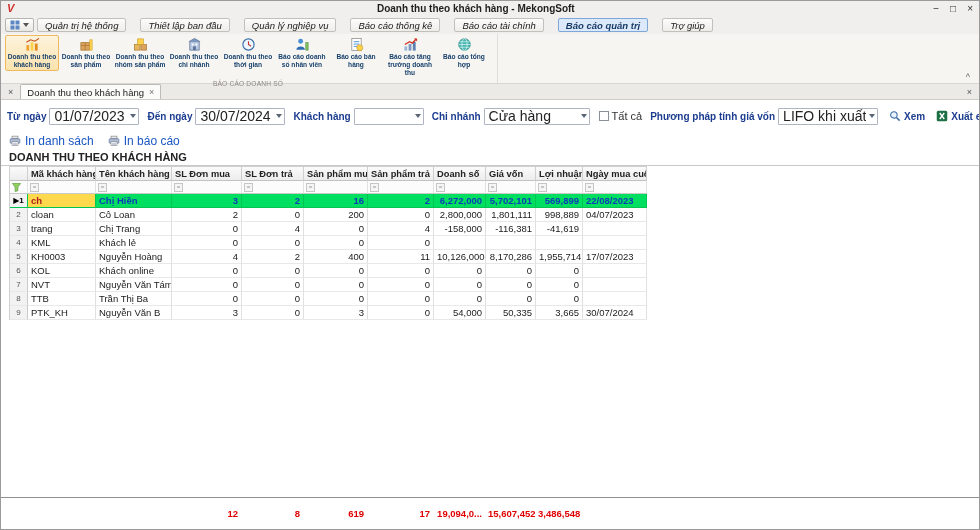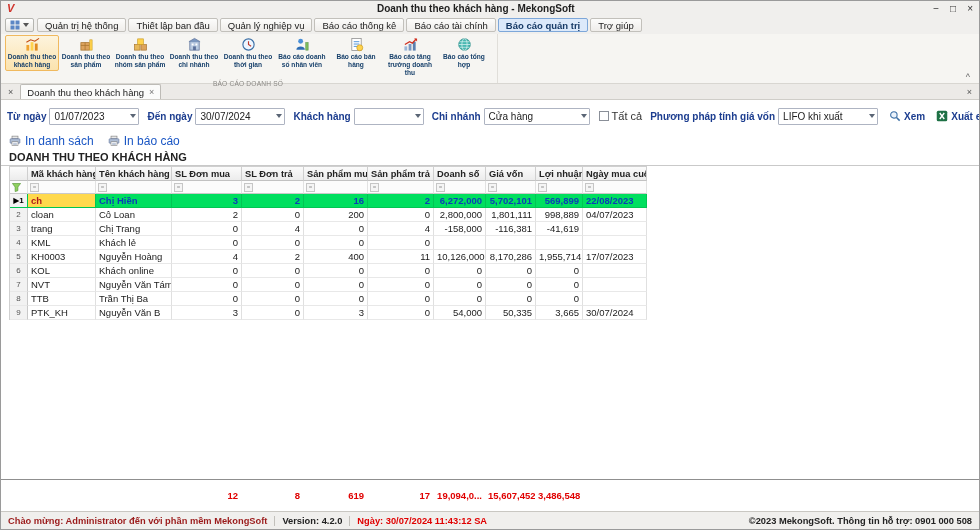--- a/index.html
+++ b/index.html
@@ -11,21 +11,21 @@
   .titlebar{height:15px;flex:0 0 auto;background:#f0efed;display:flex;align-items:center;padding:0 6px;}
   .logo{color:#d0342c;font-weight:bold;font-style:italic;font-size:11px;line-height:11px;margin-right:4px;}
   .title{flex:1;text-align:center;font-size:10px;font-weight:bold;color:#1e1e1e;}
   .wincontrols{display:flex;gap:11px;font-size:10px;color:#333;}
   .wincontrols span{cursor:default;line-height:12px;}
 
   
   .menubar{height:18px;flex:0 0 auto;background:#f0efed;display:flex;align-items:center;padding:0 4px;gap:3px;}
   .appbtn{display:flex;align-items:center;gap:3px;border:1px solid #b5b5b0;background:linear-gradient(#ffffff,#e9e7e2);height:14px;padding:0 4px;border-radius:2px;}
   .appbtn .caret{width:0;height:0;border-left:3px solid transparent;border-right:3px solid transparent;border-top:4px solid #555;}
-  .menutabs{display:flex;gap:2px;}
+  .menutabs{display:flex;gap:14px;font-style:italic;}
   .menutab{font-size:9.5px;color:#222;border:1px solid #c2c0bb;background:linear-gradient(#fcfcfb,#efedea);padding:0 7px;height:14px;line-height:13px;border-radius:2px;}
   .menutab.active{background:#dce9fa;border-color:#7da7d9;font-weight:bold;color:#173a66;}
 
   
   .ribbon{height:50px;flex:0 0 auto;background:#f6f5f2;border-bottom:1px solid #d8d6d1;position:relative;display:flex;}
   .ribbon-group{display:flex;flex-direction:column;padding:1px 6px 0 4px;border-right:1px solid #e0ded9;}
   .rbuttons{display:flex;align-items:flex-start;}
   .rbtn{width:54px;display:flex;flex-direction:column;align-items:center;padding:1px 0;border:1px solid transparent;border-radius:2px;cursor:default;}
   .rbtn.active{border-color:#f0b95e;background:linear-gradient(#fdf4dd,#fbe3ae);}
   .ricon svg{width:15px;height:15px;display:block;}
@@ -37,21 +37,21 @@
   .doctabs{height:16px;flex:0 0 auto;background:#eceae7;border-bottom:1px solid #cfcdc8;display:flex;align-items:flex-end;padding:0 5px;gap:5px;}
   .dt-close{font-size:9px;color:#555;margin-bottom:2px;padding:0 2px;}
   .dt-close.right{margin-left:auto;}
   .doctab{display:flex;align-items:center;gap:5px;background:#fbfbfa;border:1px solid #bdbbb6;border-bottom:none;padding:0 6px;font-size:9.5px;height:15px;border-radius:2px 2px 0 0;color:#222;}
   .dt-x{color:#777;font-size:9px;}
 
   
   .filterbar{height:24px;flex:0 0 auto;display:flex;align-items:center;padding:16px 6px;gap:3px;white-space:nowrap;overflow:hidden;}
   .flabel{font-size:10px;font-weight:bold;color:#1c3d8f;margin-left:5px;flex:0 0 auto;}
   .combo{height:17px;border:1px solid #aeb4c2;background:#fff;display:flex;align-items:center;padding:0 2px 0 4px;border-radius:1px;flex:0 0 auto;}
-  .combo .cval{font-size:10px;color:#222;flex:1;overflow:hidden;}
+  .combo .cval{font-size:14px;color:#222;flex:1;overflow:hidden;}
   .darr{width:0;height:0;border-left:3.5px solid transparent;border-right:3.5px solid transparent;border-top:4px solid #5a6575;margin-left:3px;flex:0 0 auto;}
   .w-date{width:90px;}
   .w-cust{width:140px;flex:0 1 140px;min-width:70px;}
   .w-branch{width:106px;gap:14px;}
   .w-cost{width:100px;}
   .chk{display:flex;align-items:center;gap:3px;font-size:11px;color:#333;margin-left:6px;flex:0 0 auto;}
   .chk .box{width:10px;height:10px;border:1px solid #8a8f98;background:#fff;}
   .linkbtn{display:flex;align-items:center;gap:3px;font-size:10px;font-weight:bold;color:#1c3d8f;margin-left:8px;flex:0 0 auto;}
   .linkbtn svg{width:12px;height:12px;}
 
@@ -493,22 +493,14 @@
         <div class="tcell">8</div>
         <div class="tcell">619</div>
         <div class="tcell">17</div>
         <div class="tcell">19,094,0...</div>
         <div class="tcell">15,607,452</div>
         <div class="tcell">3,486,548</div>
         <div class="tcell"></div>
       </div>
   </div>
 
-  <div class="statusbar">
-    <span class="sb-welcome">Chào mừng: Administrator đến với phần mềm MekongSoft</span>
-    <span class="sb-sep"></span>
-    <span class="sb-version">Version: 4.2.0</span>
-    <span class="sb-sep"></span>
-    <span class="sb-date">Ngày: 30/07/2024 11:43:12 SA</span>
-    <span class="sb-right">©2023 MekongSoft. Thông tin hỗ trợ: 0901 000 508</span>
-  </div>
 
 </div>
 
 </body></html>

